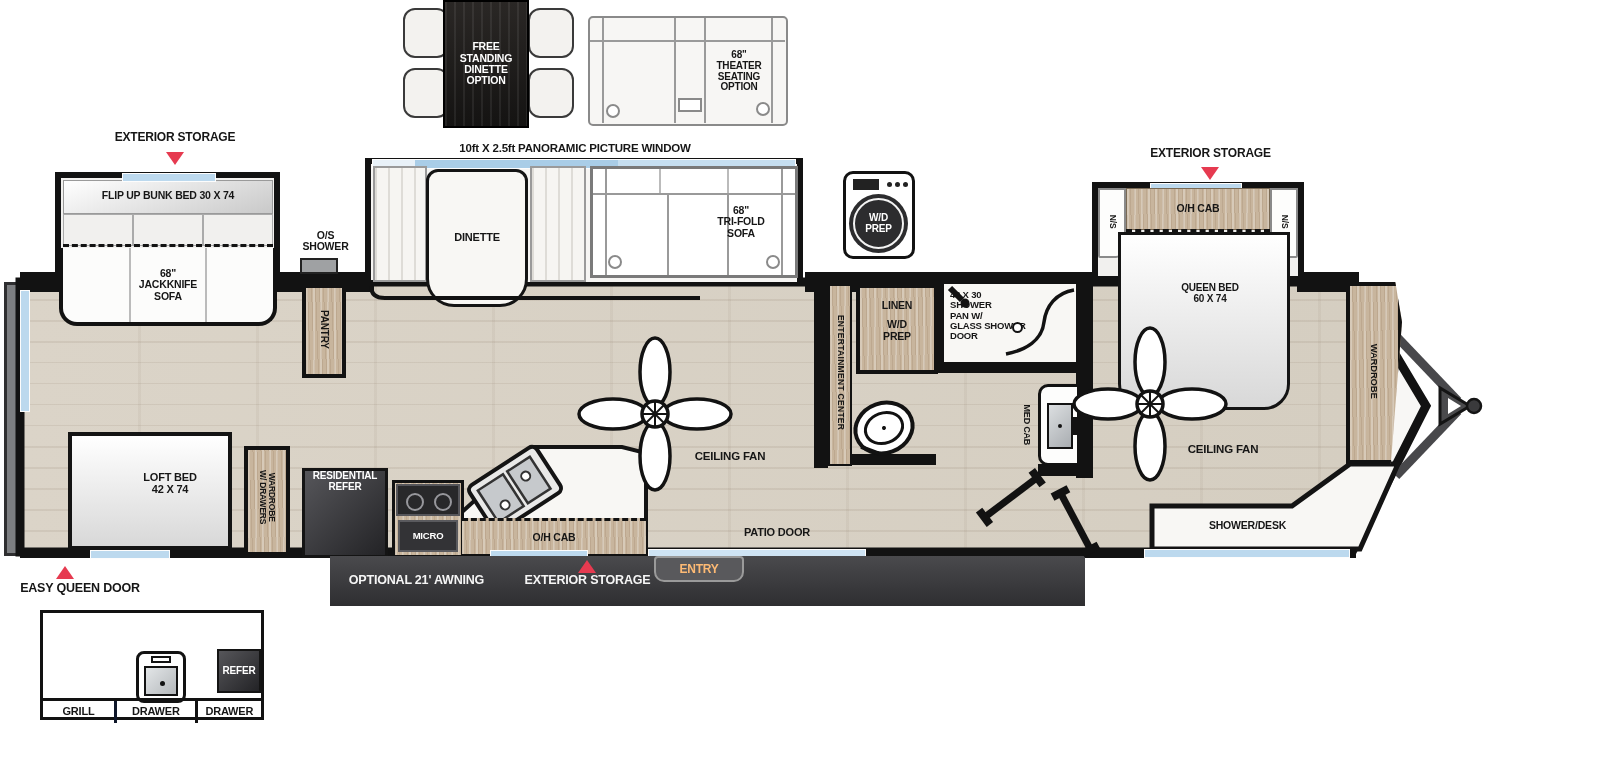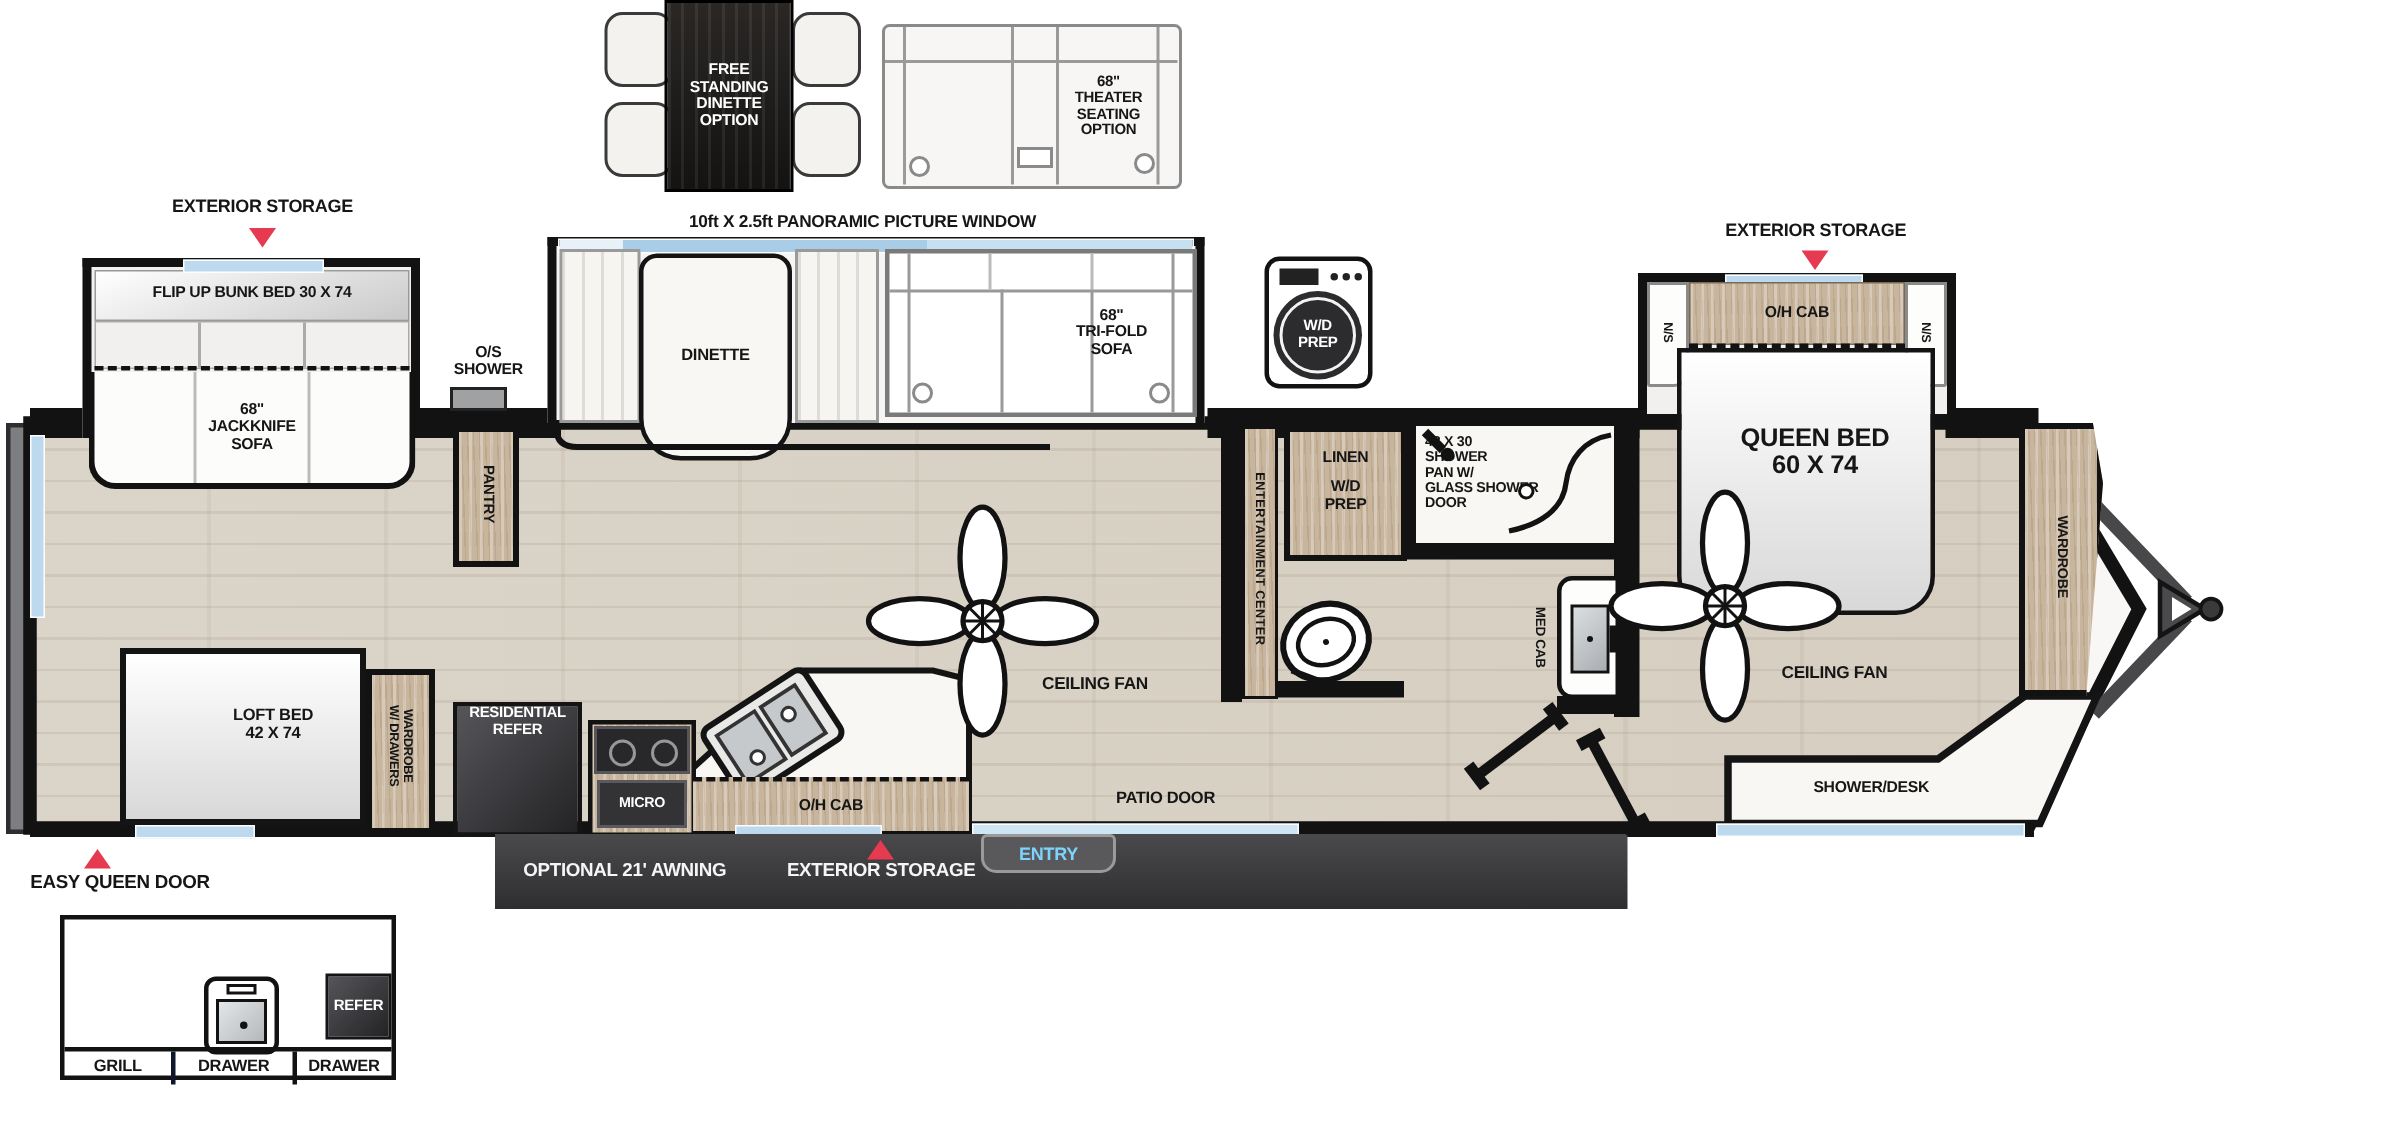--- a/index.html
+++ b/index.html
@@ -123,31 +123,31 @@
   <div class="abs win" style="left:1150px;top:183px;width:92px;height:9px;"></div>
   <div class="abs" style="left:1098px;top:188px;width:28px;height:70px;background:#fdfdfc;border:2px solid #8a8a8a;border-radius:0 0 10px 2px;box-sizing:border-box;"></div>
   <div class="abs" style="left:1270px;top:188px;width:28px;height:70px;background:#fdfdfc;border:2px solid #8a8a8a;border-radius:0 0 2px 10px;box-sizing:border-box;"></div>
   <div class="abs wood" style="left:1126px;top:188px;width:144px;height:42px;border:1px solid #7a6a55;box-sizing:border-box;display:flex;align-items:center;justify-content:center;">
     <div class="lbl" style="font-size:10.5px;">O/H CAB</div>
   </div>
   <div class="abs" style="left:1126px;top:229px;width:144px;height:0;border-top:3px dashed #121212;"></div>
   <div class="abs lbl v" style="left:1097px;top:217px;width:30px;font-size:8.5px;">N/S</div>
   <div class="abs lbl v" style="left:1269px;top:217px;width:30px;font-size:8.5px;">N/S</div>
   <div class="abs white-furn" style="left:1118px;top:232px;width:172px;height:178px;border-radius:0 0 26px 26px;">
-    <div class="lbl" style="font-size:17px;margin-top:48px;margin-left:12px;">QUEEN BED
+    <div class="lbl" style="font-size:10px;margin-top:48px;margin-left:12px;">QUEEN BED
 60 X 74</div>
   </div>
 
   <div class="abs wood" style="left:302px;top:284px;width:44px;height:94px;border:4px solid #121212;box-sizing:border-box;"></div>
   <div class="abs lbl v" style="left:282px;top:324px;width:84px;font-size:10px;">PANTRY</div>
   <div class="abs" style="left:300px;top:258px;width:38px;height:16px;background:#9fa1a3;border:2px solid #222;box-sizing:border-box;"></div>
   <div class="abs lbl" style="left:278px;top:230px;width:95px;font-size:10.5px;">O/S
 SHOWER</div>
 
-  <div class="abs white-furn" style="left:80px;top:432px;width:164px;height:118px;border-width:4px;padding-left:40px;">
+  <div class="abs white-furn" style="left:68px;top:432px;width:164px;height:118px;border-width:4px;padding-left:40px;">
     <div class="lbl" style="font-size:11px;margin-top:36px;">LOFT BED
 42 X 74</div>
   </div>
   <div class="abs wood" style="left:244px;top:446px;width:46px;height:110px;border:4px solid #121212;box-sizing:border-box;"></div>
   <div class="abs lbl v" style="left:214px;top:488px;width:106px;font-size:8.5px;">WARDROBE
 W/ DRAWERS</div>
 
   <div class="abs dark-app" style="left:302px;top:468px;width:86px;height:90px;">
     <div class="lbl" style="font-size:10px;color:#fff;">RESIDENTIAL
 REFER</div>
@@ -197,21 +197,21 @@
   <div class="abs win" style="left:90px;top:550px;width:80px;height:9px;"></div>
   <div class="abs win" style="left:490px;top:550px;width:98px;height:9px;"></div>
   <div class="abs win" style="left:648px;top:549px;width:218px;height:10px;background:#cfe4f4;"></div>
   <div class="abs win" style="left:1144px;top:549px;width:206px;height:9px;"></div>
 
   <div class="abs" style="left:330px;top:556px;width:755px;height:50px;background:linear-gradient(180deg,#4a4a4d,#2e2e31);"></div>
   <div class="abs lbl" style="left:344px;top:574px;width:145px;font-size:12.5px;color:#f5f5f5;">OPTIONAL 21' AWNING</div>
   <div class="abs tu" style="left:578px;top:560px;"></div>
   <div class="abs lbl" style="left:520px;top:574px;width:135px;font-size:12.5px;color:#f5f5f5;">EXTERIOR STORAGE</div>
   <div class="abs" style="left:654px;top:556px;width:90px;height:26px;background:#59595c;border:2px solid #9a9a9a;border-radius:4px 4px 10px 10px;box-sizing:border-box;display:flex;align-items:center;justify-content:center;">
-    <div class="lbl" style="font-size:12px;color:#7dd3fc;">ENTRY</div>
+    <div class="lbl" style="font-size:12px;color:#fdba74;">ENTRY</div>
   </div>
   <div class="abs lbl" style="left:712px;top:527px;width:130px;font-size:11px;">PATIO DOOR</div>
 
   <div class="abs" style="left:403px;top:8px;width:46px;height:50px;background:#f3f2ef;border:2.5px solid #3a3a3a;border-radius:12px;box-sizing:border-box;"></div>
   <div class="abs" style="left:403px;top:68px;width:46px;height:50px;background:#f3f2ef;border:2.5px solid #3a3a3a;border-radius:12px;box-sizing:border-box;"></div>
   <div class="abs" style="left:528px;top:8px;width:46px;height:50px;background:#f3f2ef;border:2.5px solid #3a3a3a;border-radius:12px;box-sizing:border-box;"></div>
   <div class="abs" style="left:528px;top:68px;width:46px;height:50px;background:#f3f2ef;border:2.5px solid #3a3a3a;border-radius:12px;box-sizing:border-box;"></div>
   <div class="abs" style="left:443px;top:0px;width:86px;height:128px;background:linear-gradient(180deg,#2a2725,#141312);background-image:repeating-linear-gradient(90deg,rgba(255,255,255,.07) 0 2px,rgba(0,0,0,0) 2px 9px),linear-gradient(180deg,#2a2725,#141312);border:2px solid #000;box-sizing:border-box;display:flex;align-items:center;justify-content:center;">
     <div class="lbl" style="font-size:10.5px;color:#fff;">FREE
 STANDING

